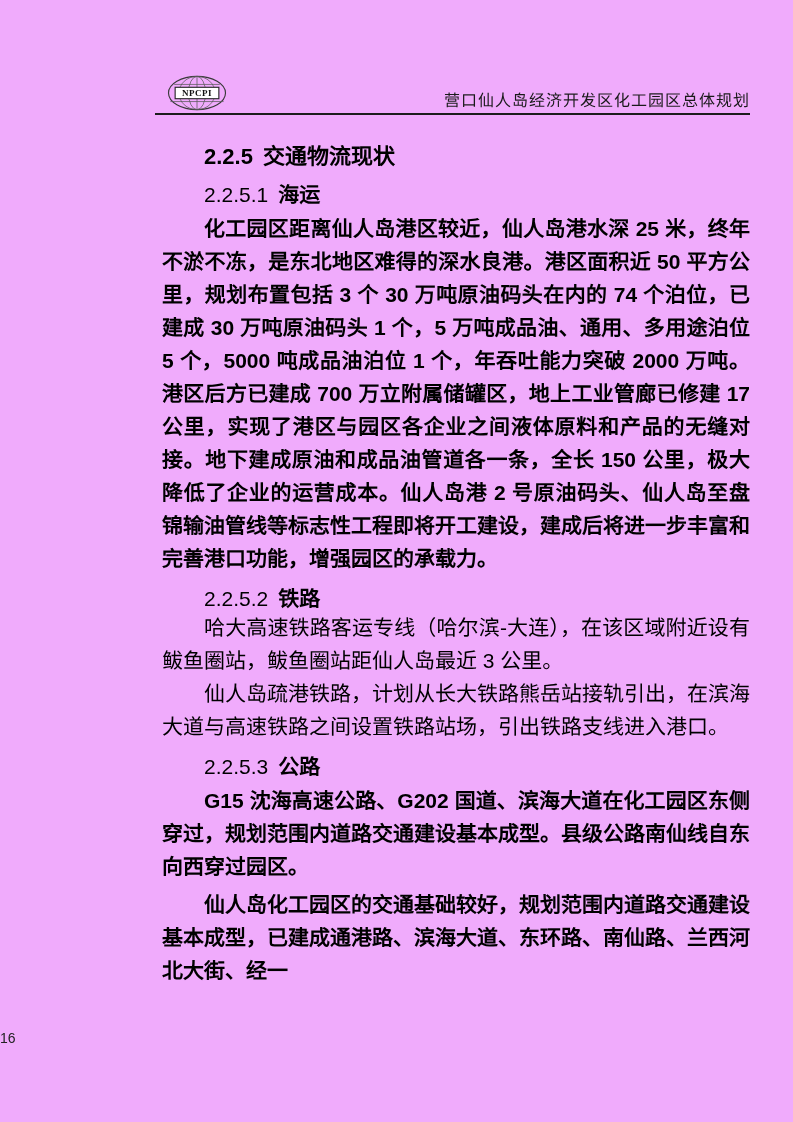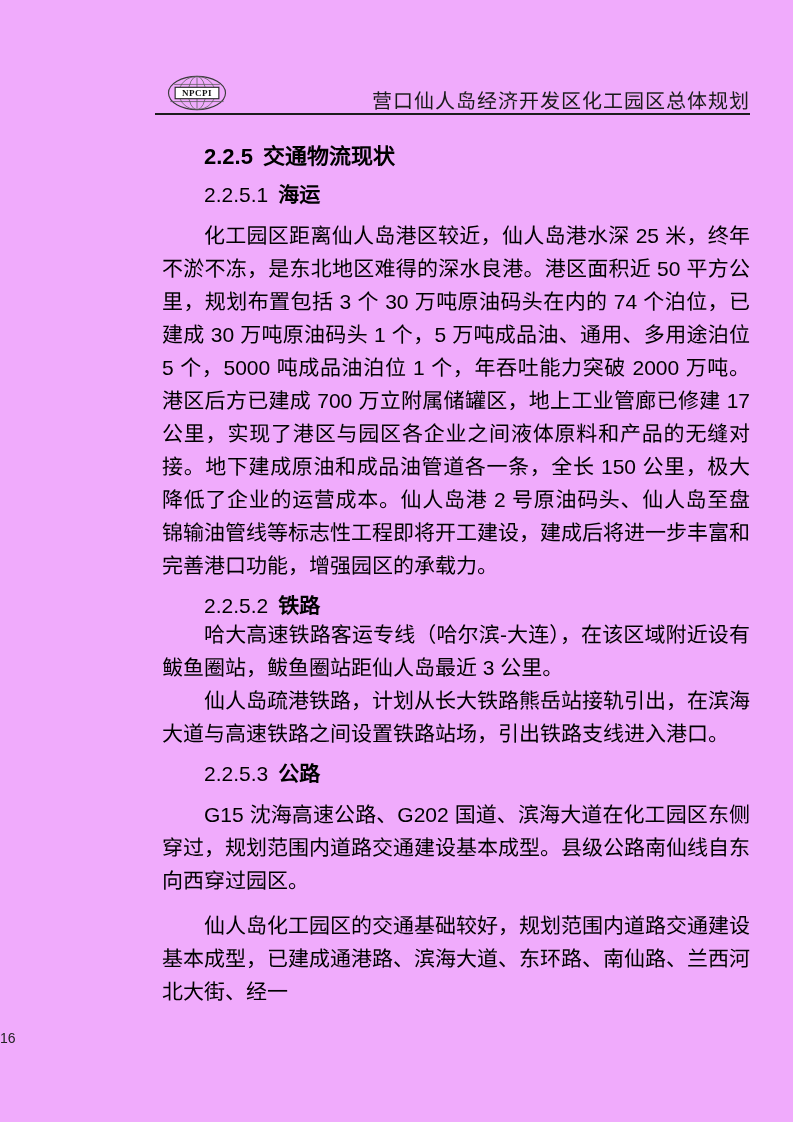--- a/index.html
+++ b/index.html
@@ -31,21 +31,21 @@
   }
   .logo {
     width: 62px;
     height: 37px;
     margin-left: 11px;
     flex: 0 0 auto;
   }
   .logo svg { display: block; }
   .header-title {
     font-family: "Liberation Serif", serif;
-    font-size: 20px;
+    font-size: 16px;
     line-height: 20px;
     letter-spacing: 1px;
     color: #1a1a1a;
     white-space: nowrap;
   }
   
   .doc-body {
     padding: 0 83px 0 122px;
   }
   .section-heading {
@@ -68,21 +68,21 @@
   .subsection-heading .h-num { margin-right: 10px; margin-top: 19px; }
   .subsection-heading .h-title { font-weight: bold; font-family: Liberation Serif, serif; }
   .para {
     font-size: 21px;
     line-height: 33px;
     text-align: justify;
     text-indent: 2em;
     margin: 0;
     color: #000000;
   }
-  .para.first-after-heading { margin-top: 12px; }
+  .para.first-after-heading { margin-top: 5px; font-weight: bold; }
   .heading-gap { margin-top: 12px; }
   
   .page-footer {
     position: absolute;
     left: 0;
     right: 0;
     top: 1030px;
     text-align: left;
     font-size: 14px;
     color: #222222;

